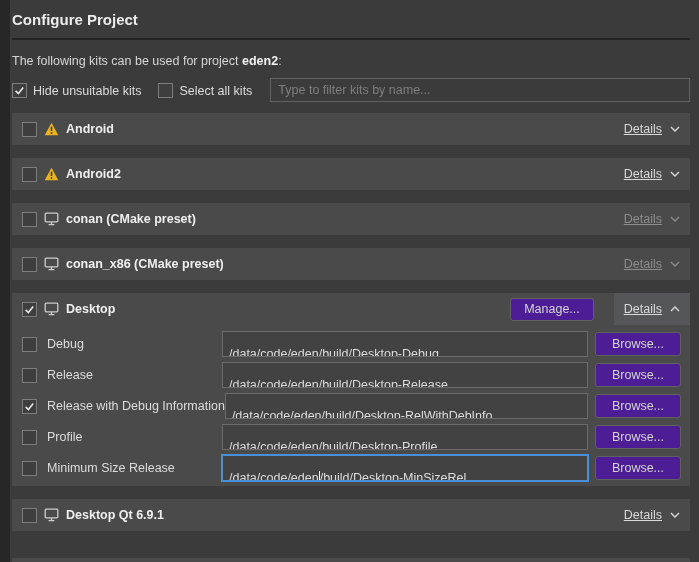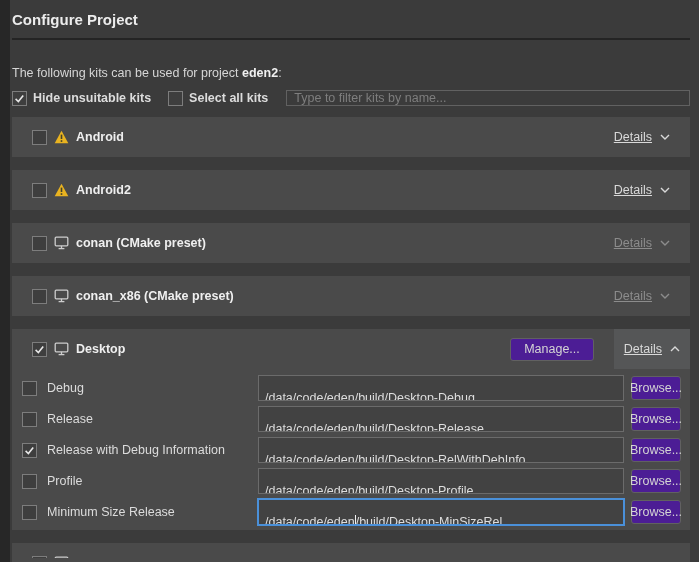--- a/index.html
+++ b/index.html
@@ -8,43 +8,43 @@
     background:#3b3b3b;
     font-family:"Liberation Sans","DejaVu Sans",sans-serif;
     color:#dcdcdc;font-size:12.5px;
   }
   .left-strip{position:absolute;left:0;top:0;width:10px;height:562px;background:#272727;}
   .content{margin-left:10px;padding:10px 9px 0 2px;position:relative;}
   .page-title{
     font-size:15px;font-weight:bold;color:#ececec;line-height:19px;
     padding-bottom:9px;border-bottom:2px solid #242424;
   }
-  .subtitle{margin-top:26px;color:#d6d6d6;}
+  .subtitle{margin-top:14px;color:#d6d6d6;}
   .subtitle b{color:#f0f0f0;}
   .controls{margin-top:10px;display:flex;align-items:center;}
-  .cb-group{display:flex;align-items:flex-start;cursor:default;font-weight:bold;}
+  .cb-group{display:flex;align-items:flex-end;cursor:default;}
   .cb-group + .cb-group{margin-left:17px;}
   .cb-label{margin-left:6px;color:#dcdcdc;}
   .checkbox{
     width:15px;height:15px;box-sizing:border-box;flex:none;
     border:1px solid #7d7d7d;background:#3e3e3e;
     display:inline-flex;align-items:center;justify-content:center;
   }
   .checkbox svg{display:none;width:13px;height:13px;}
   .checkbox.checked svg{display:block;}
   .filter-input{
-    flex:1;margin-left:18px;height:16px;box-sizing:border-box;
+    flex:1;margin-left:18px;height:24px;box-sizing:border-box;
     background:#3b3b3b;border:1px solid #616161;color:#dcdcdc;
     font-family:inherit;font-size:12.5px;padding:0 7px;outline:none;
   }
   .filter-input::placeholder{color:#7e7e7e;}
   .kit-list{margin-top:11px;}
   .kit-row{
-    height:40px;background:#4a4a4a;display:flex;align-items:center;
-    padding:0 20px;margin-bottom:13px;
+    height:32px;background:#4a4a4a;display:flex;align-items:center;
+    padding:0 10px;margin-bottom:13px;
   }
   .kit-icon{margin-left:7px;display:inline-flex;align-items:center;flex:none;}
   .kit-name{margin-left:7px;font-weight:bold;color:#efefef;white-space:nowrap;}
   .details-btn{
     margin-left:auto;display:flex;align-items:center;color:#d9d9d9;cursor:default;flex:none;text-decoration:underline;
   }
   .details-btn .chev{margin-left:8px;display:inline-flex;color:inherit;}
   .details-btn.disabled{color:#8c8c8c;}
   .kit-section{background:#4a4a4a;margin-bottom:13px;}
   .kit-section .kit-row{margin-bottom:0;padding-right:0;align-items:center;}
@@ -65,21 +65,21 @@
   .path-input{
     margin-left:auto;width:366px;height:23px;box-sizing:border-box;
     background:#424242;border:1px solid #6b6b6b;color:#dedede;
     padding:12px 6px;line-height:21px;white-space:nowrap;overflow:hidden;
   }
   .path-input.focused{
     border:1px solid #4a90d9;box-shadow:0 0 0 1px #4a90d9;
   }
   .caret{display:inline-block;width:0;height:13px;border-left:1px solid #f2f2f2;
     vertical-align:-2px;}
-  .browse-btn{margin-left:7px;width:50px;flex:none;text-align:right;}
+  .browse-btn{margin-left:7px;width:86px;flex:none;text-align:right;}
   .partial-row{position:absolute;left:12px;right:9px;bottom:0;height:4px;background:#4a4a4a;}
 </style>
 </head>
 <body>
 
 <div class="left-strip"></div>
 
 <div class="content">
   <div class="page-title">Configure Project</div>
 

